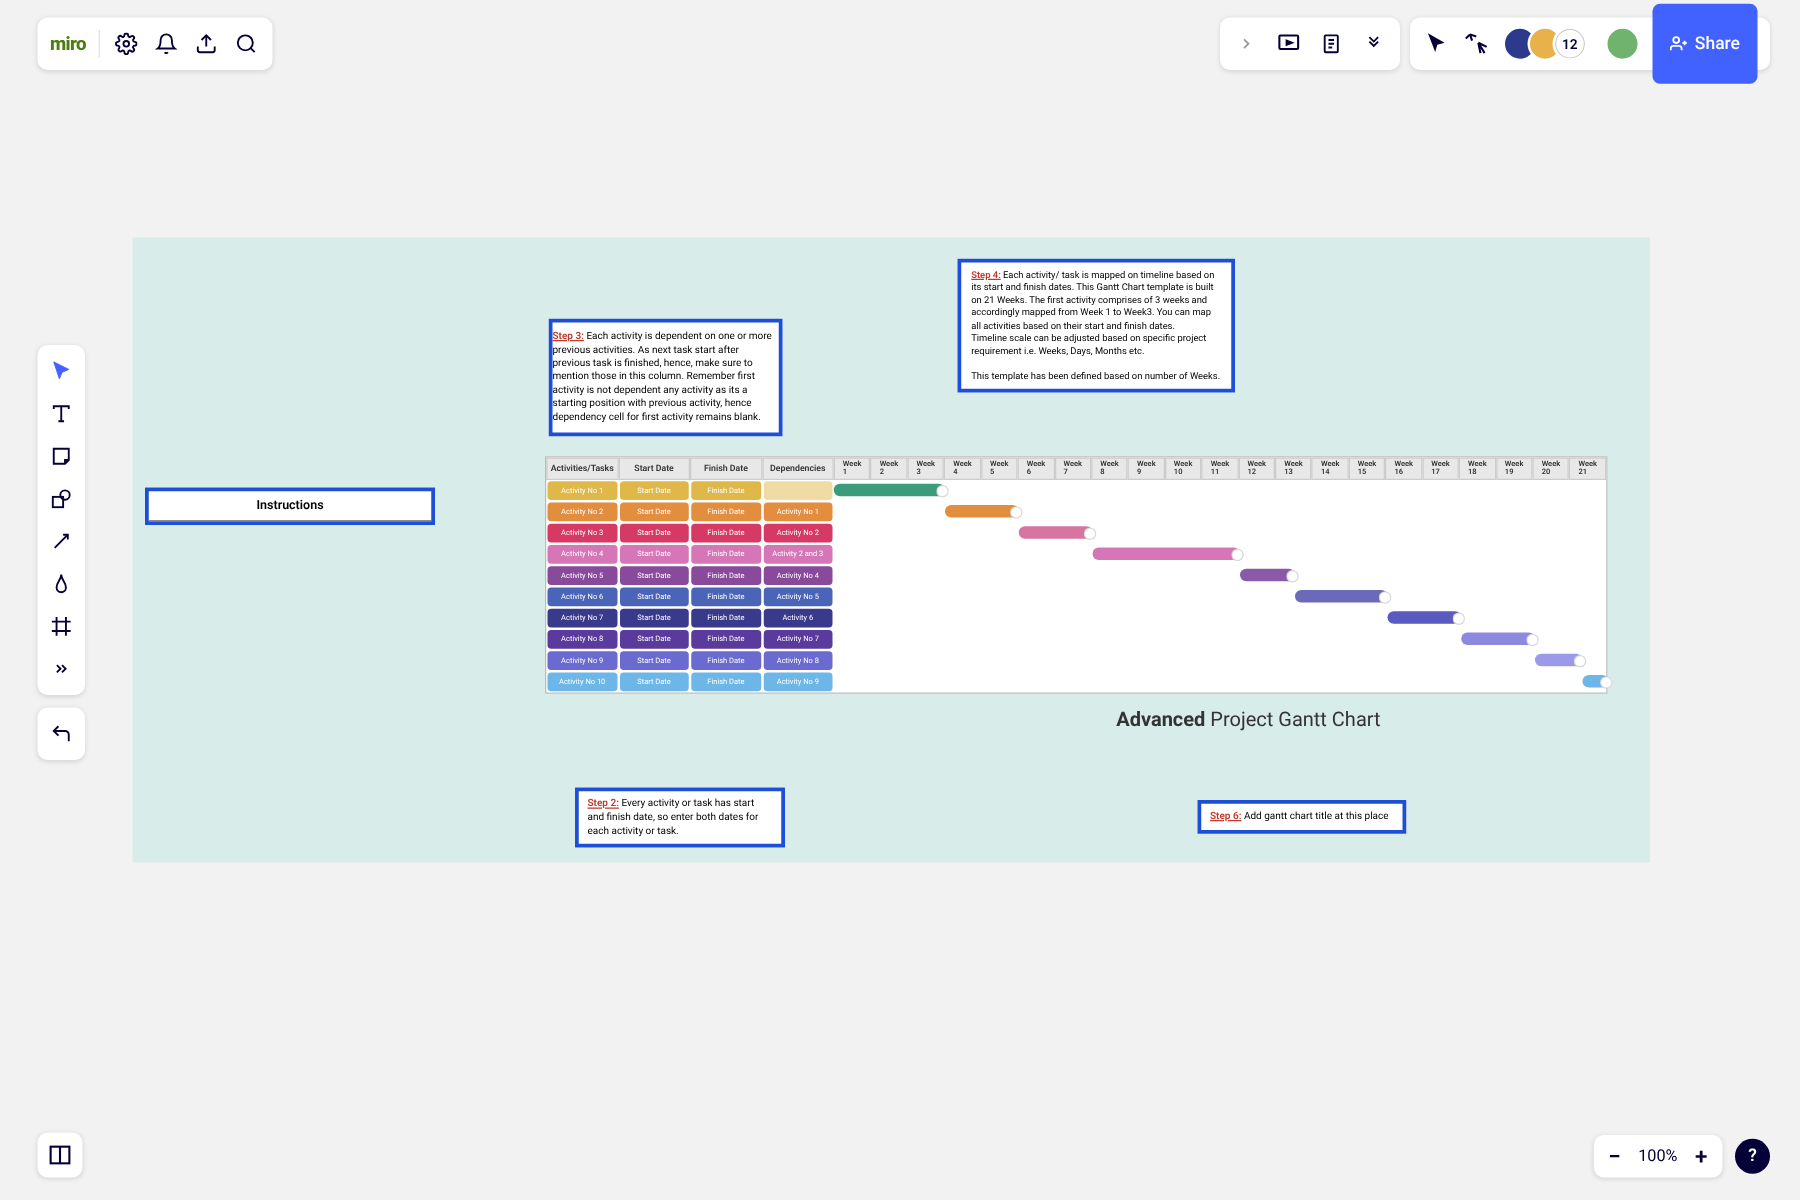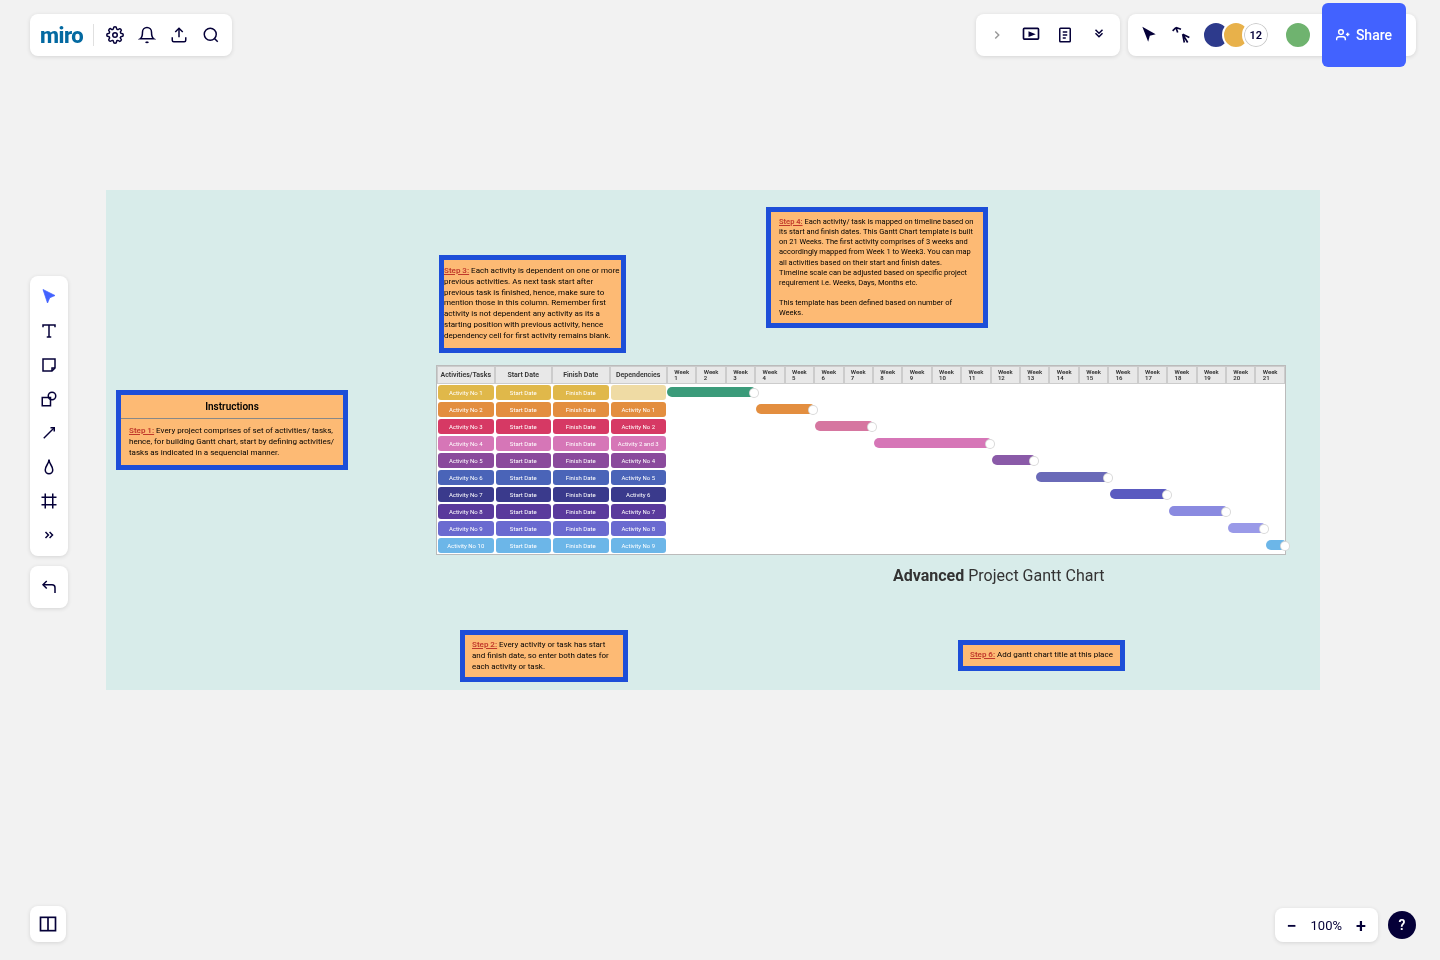--- a/index.html
+++ b/index.html
@@ -1,20 +1,20 @@
 <!DOCTYPE html>
 <html><head>
 <meta charset="utf-8">
 <style>
 *{box-sizing:border-box;margin:0;padding:0;font-family:-apple-system,BlinkMacSystemFont,"Segoe UI",Roboto,Helvetica,Arial,sans-serif}
 body{width:1440px;height:960px;background:#f2f2f2;overflow:hidden;position:relative}
 
 
 .top-left{position:absolute;top:14px;left:30px;display:flex;align-items:center;background:#fff;border-radius:8px;box-shadow:0 1px 4px rgba(0,0,0,.12);padding:6px 10px;height:42px;gap:10px}
-.logo{font-weight:800;font-size:22px;color:#0369a1;letter-spacing:-.5px}
+.logo{font-weight:800;font-size:15px;color:#4d7c0f;letter-spacing:-.5px}
 .tl-ico{width:22px;height:22px;display:flex;align-items:center;justify-content:center;color:#050038;cursor:pointer}
 .vline{width:1px;height:22px;background:#e0e0e0}
 
 
 .top-right{position:absolute;top:14px;right:24px;display:flex;align-items:center;gap:8px}
 .tr-group{display:flex;align-items:center;background:#fff;border-radius:8px;box-shadow:0 1px 4px rgba(0,0,0,.12);padding:6px 10px;height:42px;gap:12px}
 .tr-ico{width:22px;height:22px;display:flex;align-items:center;justify-content:center;color:#050038;cursor:pointer}
 .avatars{display:flex;align-items:center}
 .av{width:28px;height:28px;border-radius:50%;border:2px solid #fff;margin-left:-8px}
 .av:first-child{margin-left:0}
@@ -32,21 +32,21 @@
 .bottom-right{position:absolute;bottom:18px;right:24px;display:flex;align-items:center;gap:10px}
 .zoom-group{background:#fff;border-radius:8px;box-shadow:0 1px 4px rgba(0,0,0,.12);display:flex;align-items:center;height:34px;padding:0 8px;gap:10px}
 .zoom-btn{cursor:pointer;color:#050038;font-size:18px;font-weight:600;width:18px;text-align:center}
 .zoom-val{font-size:13px;color:#050038}
 .help-btn{width:28px;height:28px;border-radius:50%;background:#050038;color:#fff;display:flex;align-items:center;justify-content:center;font-size:14px;font-weight:600;cursor:pointer}
 
 
 .canvas{position:absolute;top:190px;left:106px;width:1214px;height:500px;background:#d8ecea}
 
 
-.instr{position:absolute;background:#fdba74;border:5px solid #1d4ed8;font-size:8px}
+.instr{position:absolute;background:#ffffff;border:3px solid #1d4ed8;font-size:8px}
 .instr-a{left:10px;top:200px;width:232px}
 .instr-a .hdr{text-align:center;font-weight:600;padding:6px 4px;font-size:10px;border-bottom:1px solid #888}
 .instr-a .bdy{padding:6px 8px;line-height:1.4}
 .instr-s3{left:333px;top:65px;width:187px;padding:6px 0;line-height:1.35}
 .instr-s4{left:660px;top:17px;width:222px;padding:5px 8px;line-height:1.35;font-size:7.5px}
 .instr-s2{left:354px;top:440px;width:168px;padding:5px 7px;line-height:1.35}
 .instr-s5{left:627px;top:450px;width:176px;padding:5px 7px;line-height:1.35}
 .instr-s6{left:852px;top:450px;width:167px;padding:5px 7px;line-height:1.35}
 .stepnum{color:#c0392b;text-decoration:underline;font-weight:600}
 
@@ -237,21 +237,20 @@
     <span class="zoom-val">100%</span>
     <span class="zoom-btn">+</span>
   </div>
   <div class="help-btn">?</div>
 </div>
 
 <div class="canvas">
 
   <div class="instr instr-a">
     <div class="hdr">Instructions</div>
-    <div class="bdy"><span class="stepnum">Step 1:</span><span> Every project comprises of set of activities/ tasks, hence, for building Gantt chart, start by defining activities/ tasks as indicated in a sequencial manner.</span></div>
   </div>
 
   <div class="instr instr-s3"><span class="stepnum">Step 3:</span><span> Each activity is dependent on one or more previous activities. As next task start after previous task is finished, hence, make sure to mention those in this column. Remember first activity is not dependent any activity as its a starting position with previous activity, hence dependency cell for first activity remains blank.</span></div>
   <div class="instr instr-s4"><span class="stepnum">Step 4:</span><span> Each activity/ task is mapped on timeline based on its start and finish dates. This Gantt Chart template is built on 21 Weeks. The first activity comprises of 3 weeks and accordingly mapped from Week 1 to Week3. You can map all activities based on their start and finish dates.</span><br><span>Timeline scale can be adjusted based on specific project requirement i.e. Weeks, Days, Months etc.</span><br><br><span>This template has been defined based on number of Weeks.</span></div>
   <div class="instr instr-s2"><span class="stepnum">Step 2:</span><span> Every activity or task has start and finish date, so enter both dates for each activity or task.</span></div>
   <div class="instr instr-s6"><span class="stepnum">Step 6:</span><span> Add gantt chart title at this place</span></div>
 
   <div class="sheet">
     <div class="tblwrap">
       <div class="datatbl">

